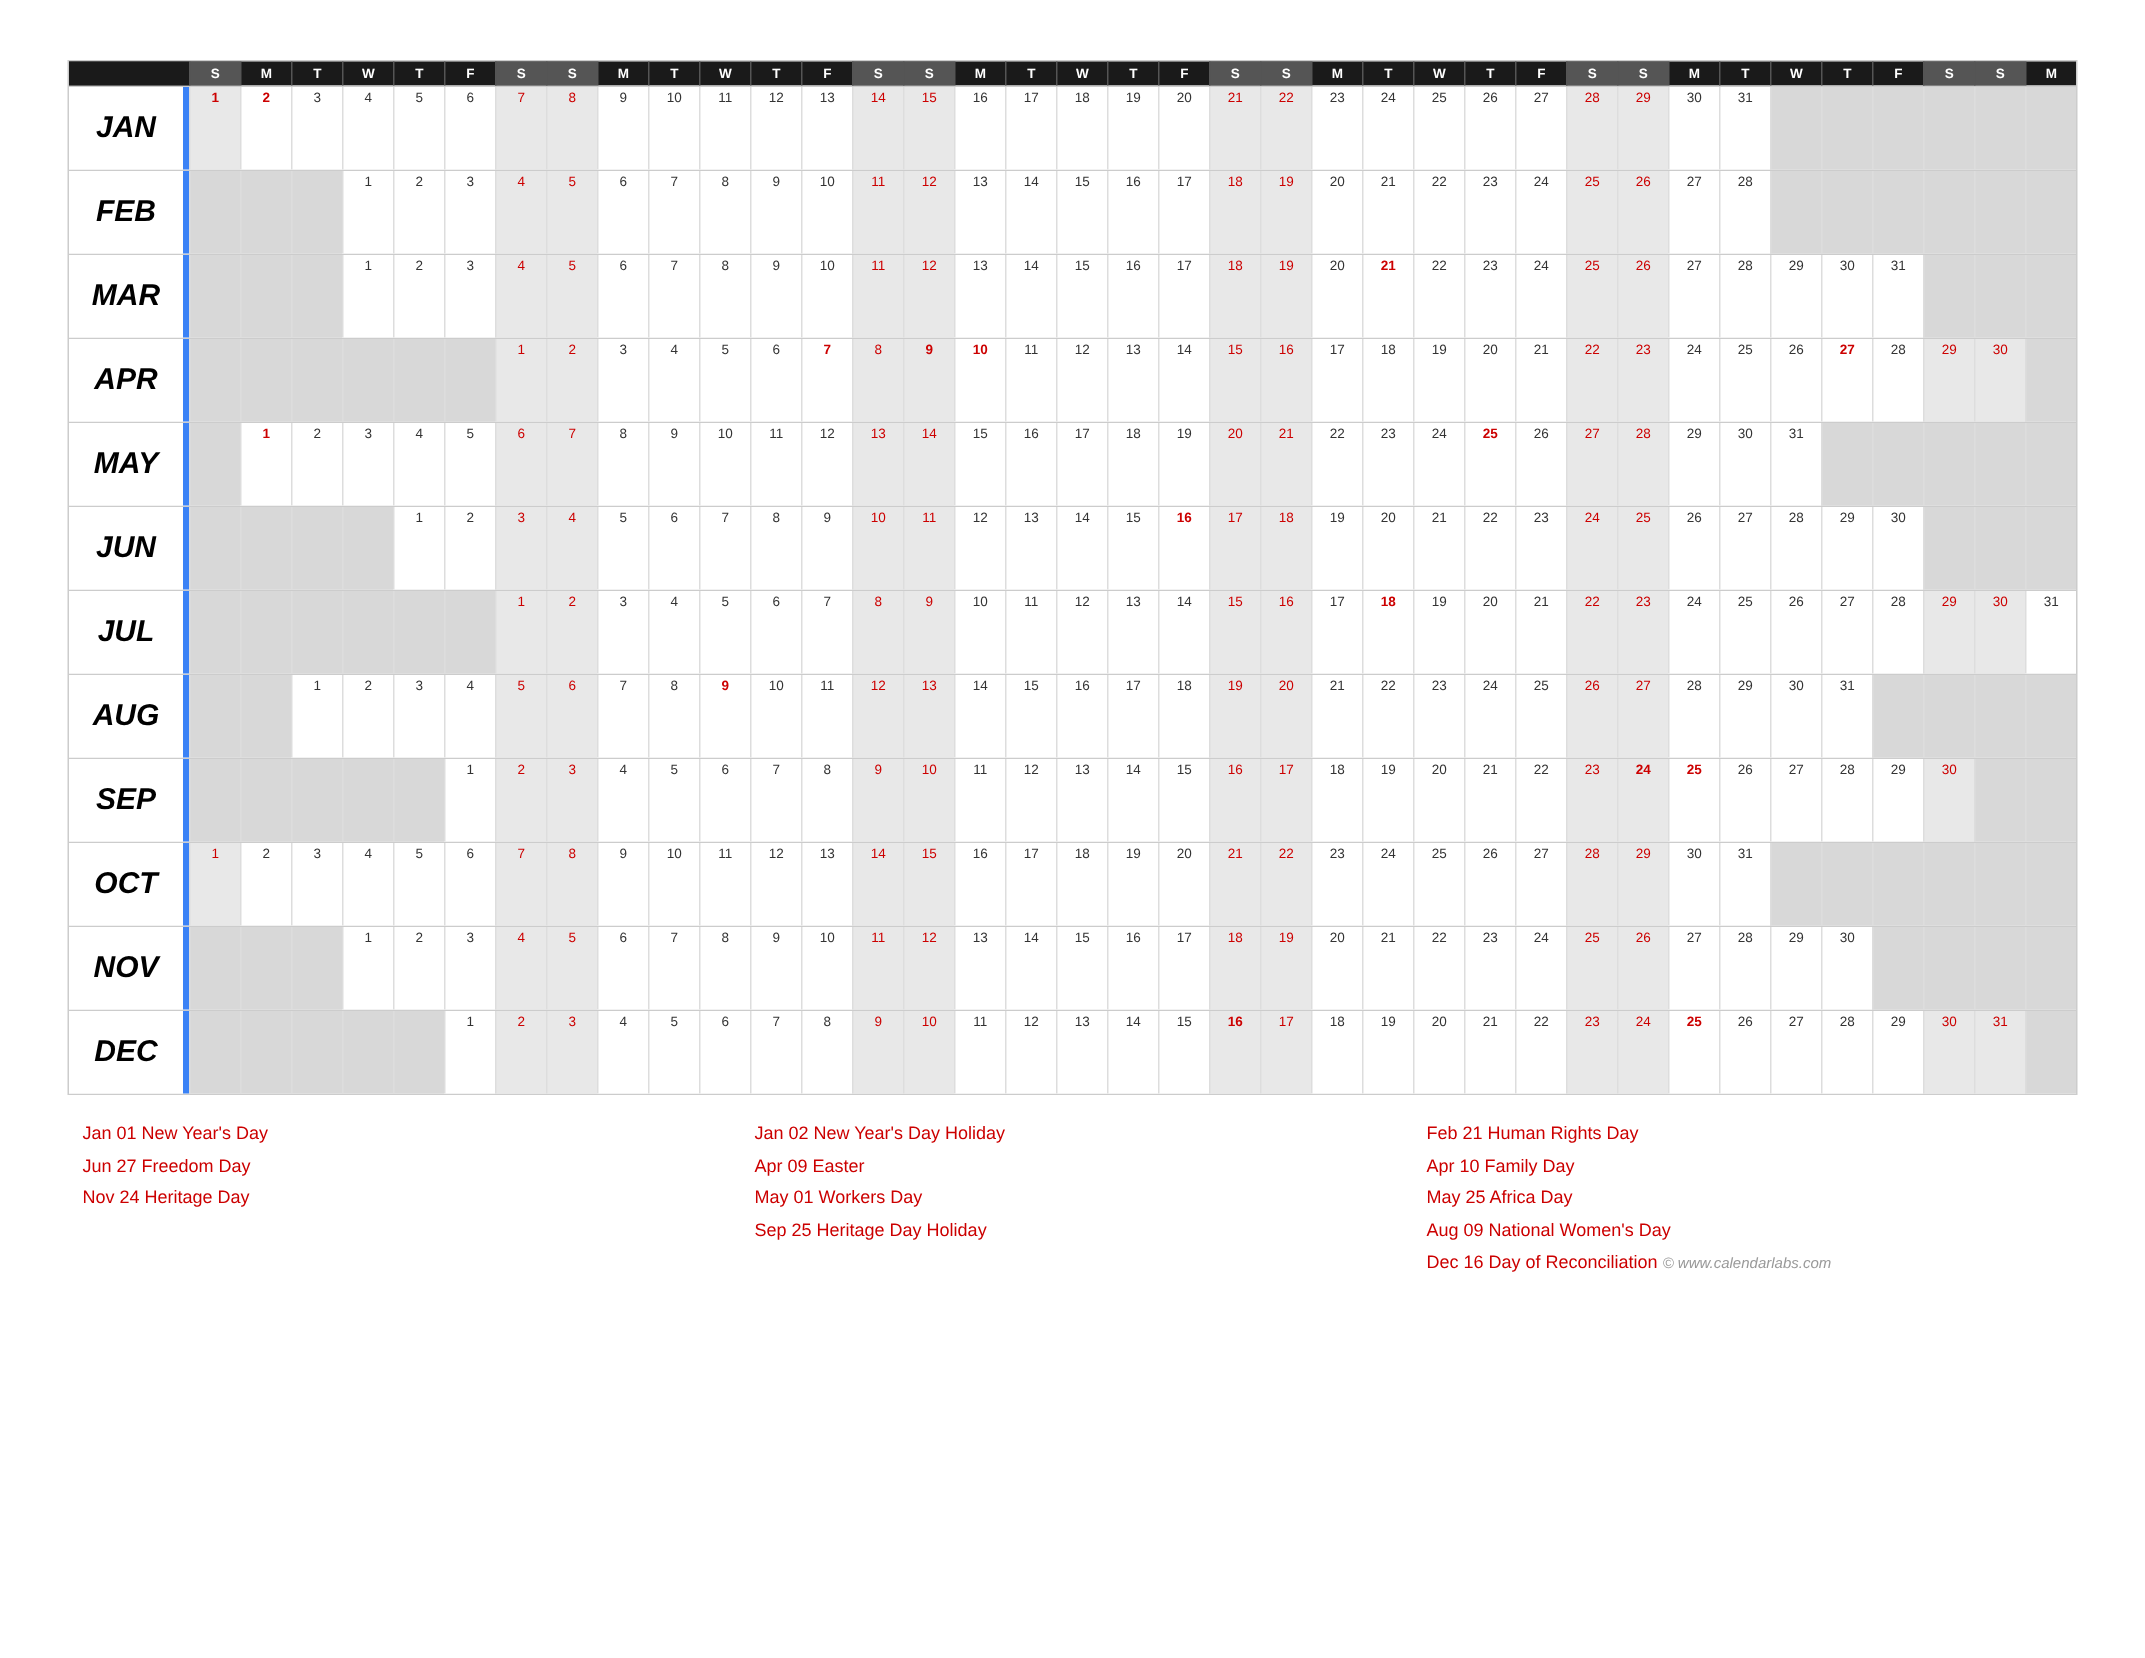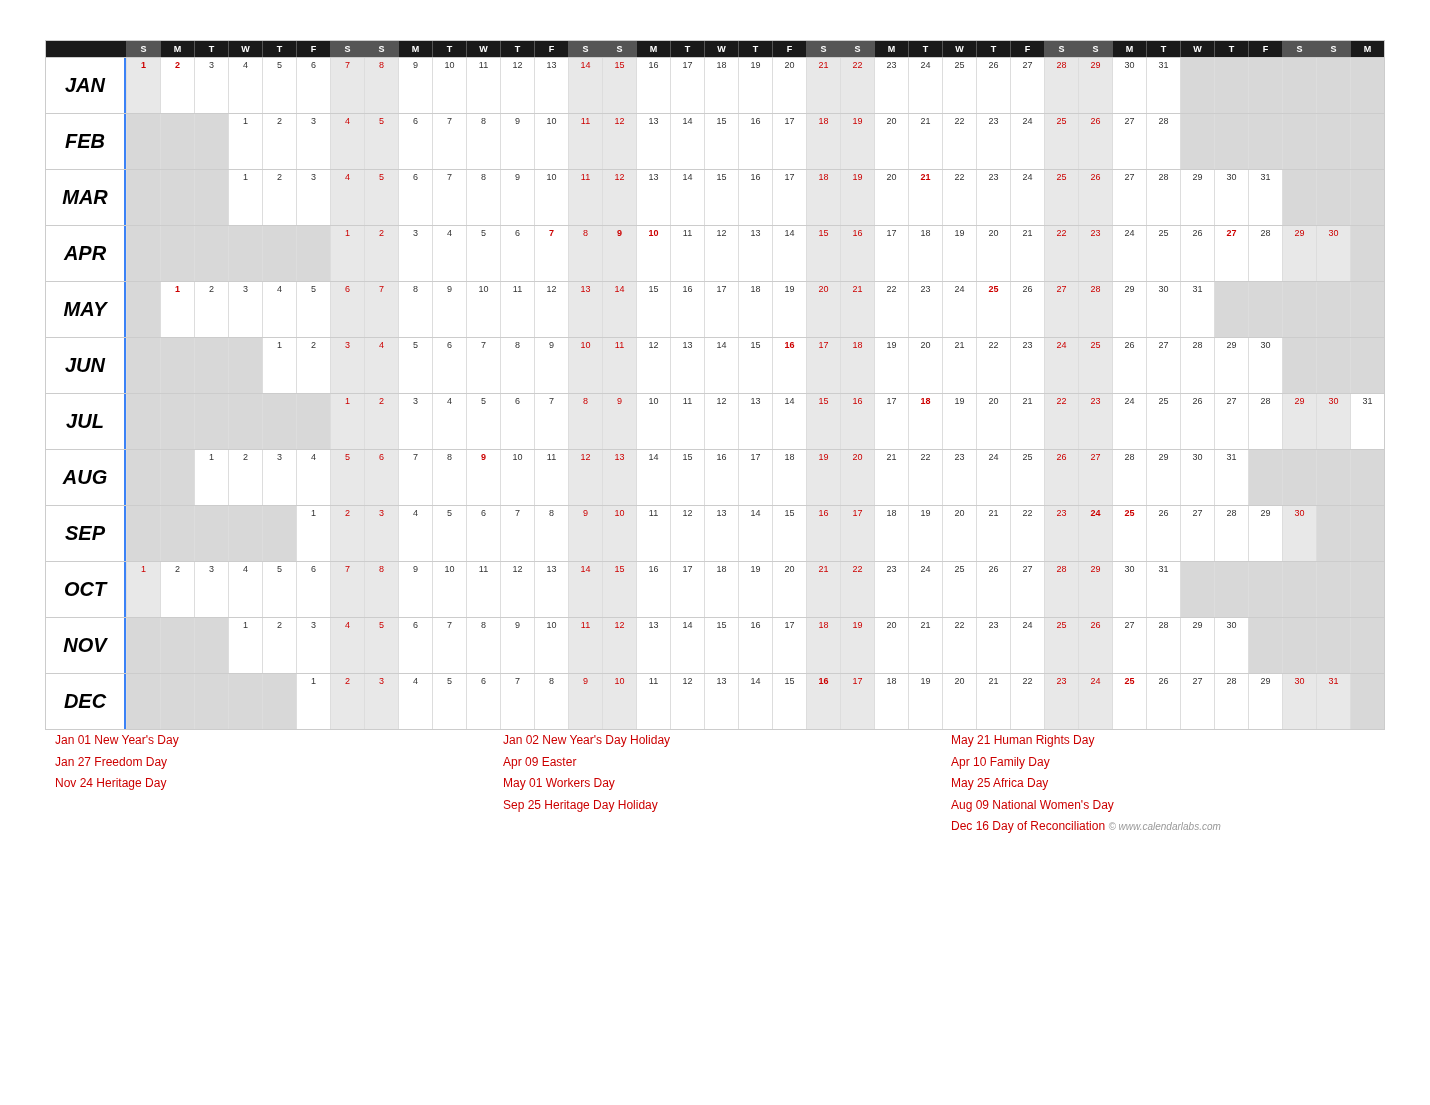--- a/index.html
+++ b/index.html
@@ -57,21 +57,21 @@
     .month-label {
       width: 80px;
       min-width: 80px;
       display: flex;
       align-items: center;
       justify-content: center;
       font-size: 20px;
       font-weight: bold;
       color: #000;
       font-style: italic;
-      border-right: 2px solid #3b82f6;
+      border-right: 4px solid #3b82f6;
       background: #fff;
     }
     .days-row {
       display: flex;
       flex: 1;
     }
     .day-cell {
       flex: 1;
       border-left: 1px solid #ddd;
       display: flex;
@@ -95,20 +95,21 @@
     }
     .day-num.holiday {
       color: #cc0000;
       font-weight: bold;
     }
     .day-num.red {
       color: #cc0000;
     }
     .holidays-section {
       width: 1340px;
+      margin-top: 15px;
       display: flex;
       gap: 4px;
     }
     .holidays-col {
       flex: 1;
       padding: 0 10px;
     }
     .holiday-item {
       font-size: 12px;
       color: #cc0000;
@@ -1405,29 +1406,29 @@
           </div>
           <div class="day-cell empty"></div>
         </div>
       </div>
     </div>
 </div>
 
 <div class="holidays-section">
   <div class="holidays-col" id="hcol1">
       <div class="holiday-item">Jan 01  New Year's Day</div>
-      <div class="holiday-item">Jan 27  Freedom Day</div>
+      <div class="holiday-item">Jun 27  Freedom Day</div>
       <div class="holiday-item">Nov 24  Heritage Day</div>
     </div>
   <div class="holidays-col" id="hcol2">
       <div class="holiday-item">Jan 02  New Year's Day Holiday</div>
       <div class="holiday-item">Apr 09  Easter</div>
       <div class="holiday-item">May 01  Workers Day</div>
       <div class="holiday-item">Sep 25  Heritage Day Holiday</div>
     </div>
   <div class="holidays-col" id="hcol3">
-      <div class="holiday-item">May 21  Human Rights Day</div>
+      <div class="holiday-item">Feb 21  Human Rights Day</div>
       <div class="holiday-item">Apr 10  Family Day</div>
       <div class="holiday-item">May 25  Africa Day</div>
       <div class="holiday-item">Aug 09  National Women's Day</div>
       <div class="holiday-item">Dec 16  Day of Reconciliation <span class="copyright">© www.calendarlabs.com</span></div>
     </div>
 </div>
 
 </body></html>

